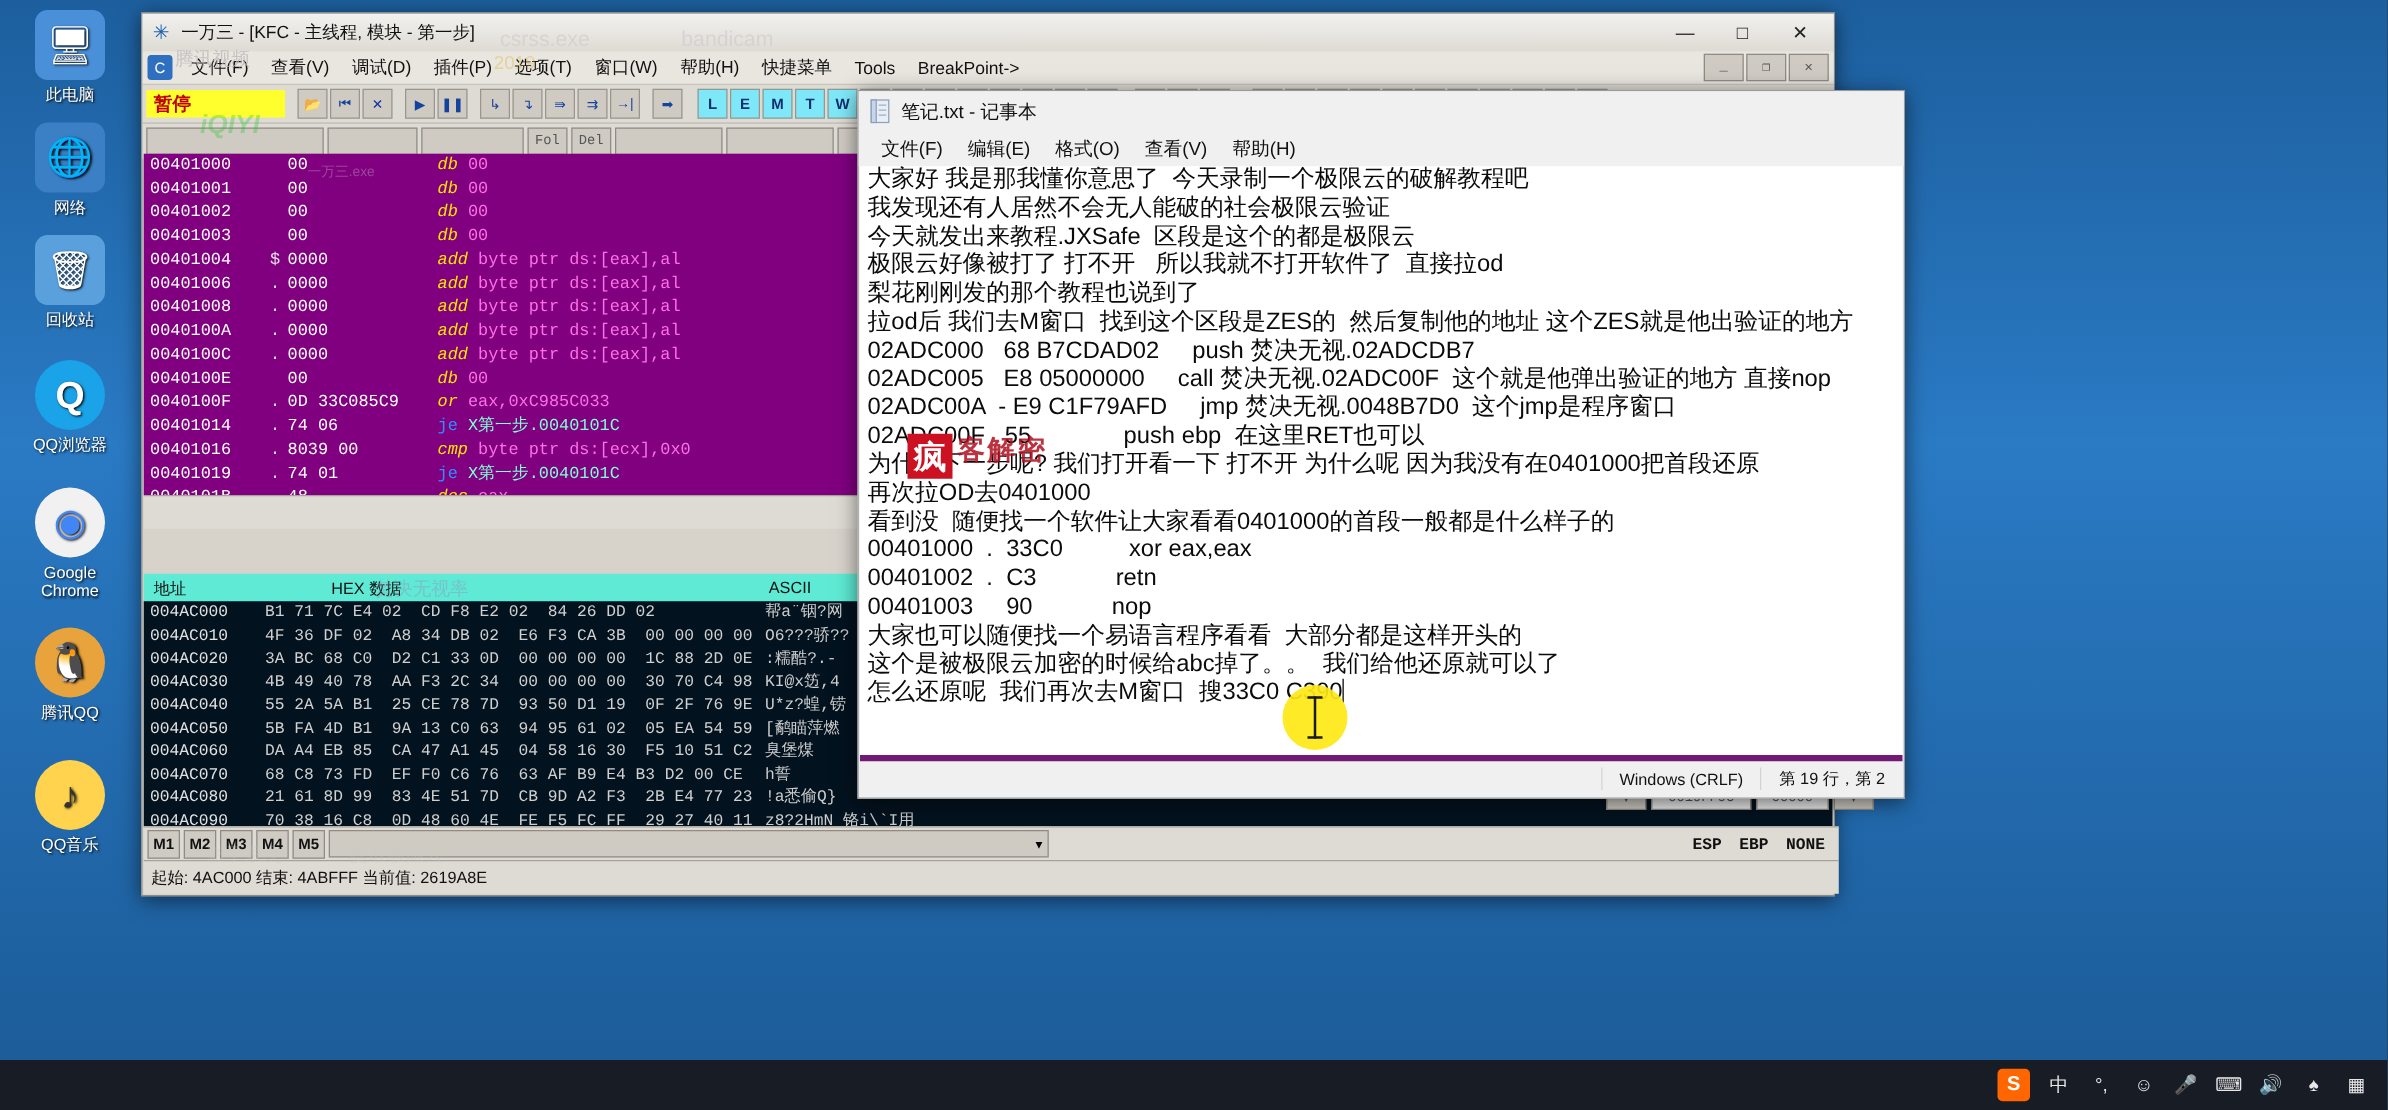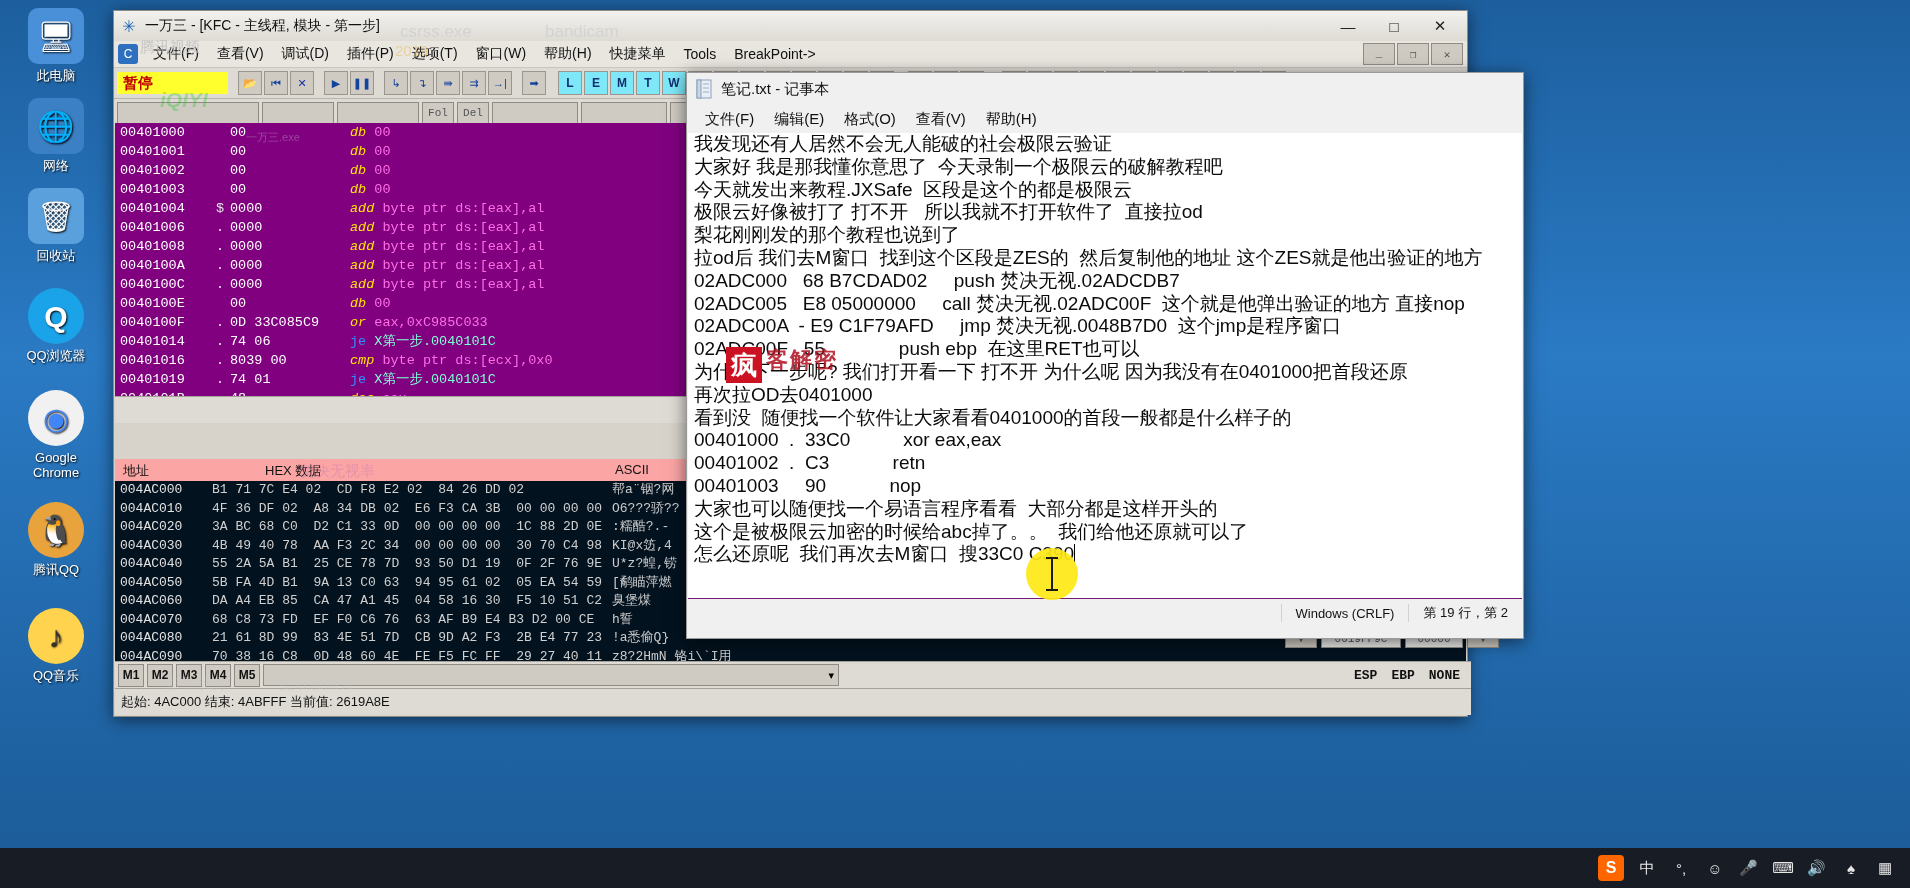--- a/index.html
+++ b/index.html
@@ -64,21 +64,21 @@
   #disasm .op .n{color:#7fffd4;}
   #disasm .op .j{color:#2f8fff;}
 
   
   #dumphdr{position:absolute;left:1px;top:385px;width:700px;height:26px;background:#dedbd4;
         display:flex;align-items:center;font-size:13px;color:#111;
         border-top:1px solid #a6a29a;}
   #dump{position:absolute;left:1px;top:470px;width:700px;height:180px;background:#03121f;
         font-family:"Liberation Mono",monospace;font-size:13px;line-height:18.5px;
         color:#d8d8d8;white-space:pre;overflow:hidden;padding-left:5px;}
-  #dumplbl{position:absolute;left:1px;top:448px;width:700px;height:24px;background:#fca5a5;
+  #dumplbl{position:absolute;left:1px;top:448px;width:700px;height:24px;background:#5eead4;
         font-size:13px;color:#111;display:flex;align-items:center;}
 
   
   #mrow{position:absolute;left:1px;bottom:28px;width:1350px;height:26px;background:#dedbd4;
         display:flex;align-items:center;gap:3px;padding:0 3px;border-top:1px solid #a6a29a;}
   .mbtn{width:24px;height:21px;background:#cfcbc3;border:1px solid #8f8b84;font-size:12px;
         color:#111;display:flex;align-items:center;justify-content:center;font-weight:bold;}
   #statusbar{position:absolute;left:1px;bottom:1px;width:1350px;height:26px;background:#dedbd4;
         font-size:13px;color:#111;display:flex;align-items:center;padding-left:6px;
         border-top:1px solid #a6a29a;}
@@ -91,23 +91,23 @@
   #np .nptitle{height:32px;background:#f0f0f0;display:flex;align-items:center;padding-left:8px;
         font-size:15px;color:#111;}
   #np .nptitle .nico{width:18px;height:20px;margin-right:8px;}
   #np .npmenu{height:28px;background:#f0f0f0;display:flex;align-items:center;
         font-size:15px;color:#111;padding-left:8px;}
   #np .npmenu .mi{padding:2px 10px;}
   #np .npbody{position:absolute;left:1px;top:60px;right:1px;bottom:30px;background:#fff;
         overflow:hidden;}
   #np .line{font-size:19px;line-height:22.8px;color:#0b0b0b;white-space:pre;
         padding-left:6px;font-family:"Liberation Sans",sans-serif;}
-  #np .npstatus{position:absolute;left:1px;right:1px;bottom:11px;height:28px;background:#f0f0f0;
+  #np .npstatus{position:absolute;left:1px;right:1px;bottom:1px;height:28px;background:#f0f0f0;
         display:flex;align-items:center;justify-content:flex-end;font-size:13px;color:#111;
-        border-top:1px solid #701a75;}
+        border-top:5px solid #701a75;}
   #np .npstatus .seg{padding:0 14px;border-left:1px solid #d2d2d2;height:18px;
         display:flex;align-items:center;}
   .caret{display:inline-block;width:1px;height:19px;background:#000;vertical-align:-3px;}
 
   
   #cursor{position:absolute;left:1026px;top:548px;width:52px;height:52px;border-radius:50%;
         background:#ffe815;opacity:.92;}
   #ibeam{position:absolute;left:1051px;top:557px;width:2px;height:34px;background:#1a1a1a;}
   #ibeam:before,#ibeam:after{content:"";position:absolute;left:-5px;width:12px;height:2px;background:#1a1a1a;}
   #ibeam:before{top:0;} #ibeam:after{bottom:0;}
@@ -322,22 +322,22 @@
       <div>笔记.txt - 记事本</div>
     </div>
     <div class="npmenu">
       <div class="mi">文件(F)</div>
       <div class="mi">编辑(E)</div>
       <div class="mi">格式(O)</div>
       <div class="mi">查看(V)</div>
       <div class="mi">帮助(H)</div>
     </div>
     <div class="npbody">
+        <div class="line">大家好 我是那我懂你意思了  今天录制一个极限云的破解教程吧</div>
         <div class="line">我发现还有人居然不会无人能破的社会极限云验证</div>
-        <div class="line">大家好 我是那我懂你意思了  今天录制一个极限云的破解教程吧</div>
         <div class="line">今天就发出来教程.JXSafe  区段是这个的都是极限云</div>
         <div class="line">极限云好像被打了 打不开   所以我就不打开软件了  直接拉od</div>
         <div class="line">梨花刚刚发的那个教程也说到了</div>
         <div class="line">拉od后 我们去M窗口  找到这个区段是ZES的  然后复制他的地址 这个ZES就是他出验证的地方</div>
         <div class="line">02ADC000   68 B7CDAD02     push 焚决无视.02ADCDB7</div>
         <div class="line">02ADC005   E8 05000000     call 焚决无视.02ADC00F  这个就是他弹出验证的地方 直接nop</div>
         <div class="line">02ADC00A  - E9 C1F79AFD     jmp 焚决无视.0048B7D0  这个jmp是程序窗口</div>
         <div class="line">02ADC00F   55              push ebp  在这里RET也可以</div>
         <div class="line">为什么下一步呢? 我们打开看一下 打不开 为什么呢 因为我没有在0401000把首段还原</div>
         <div class="line">再次拉OD去0401000</div>

